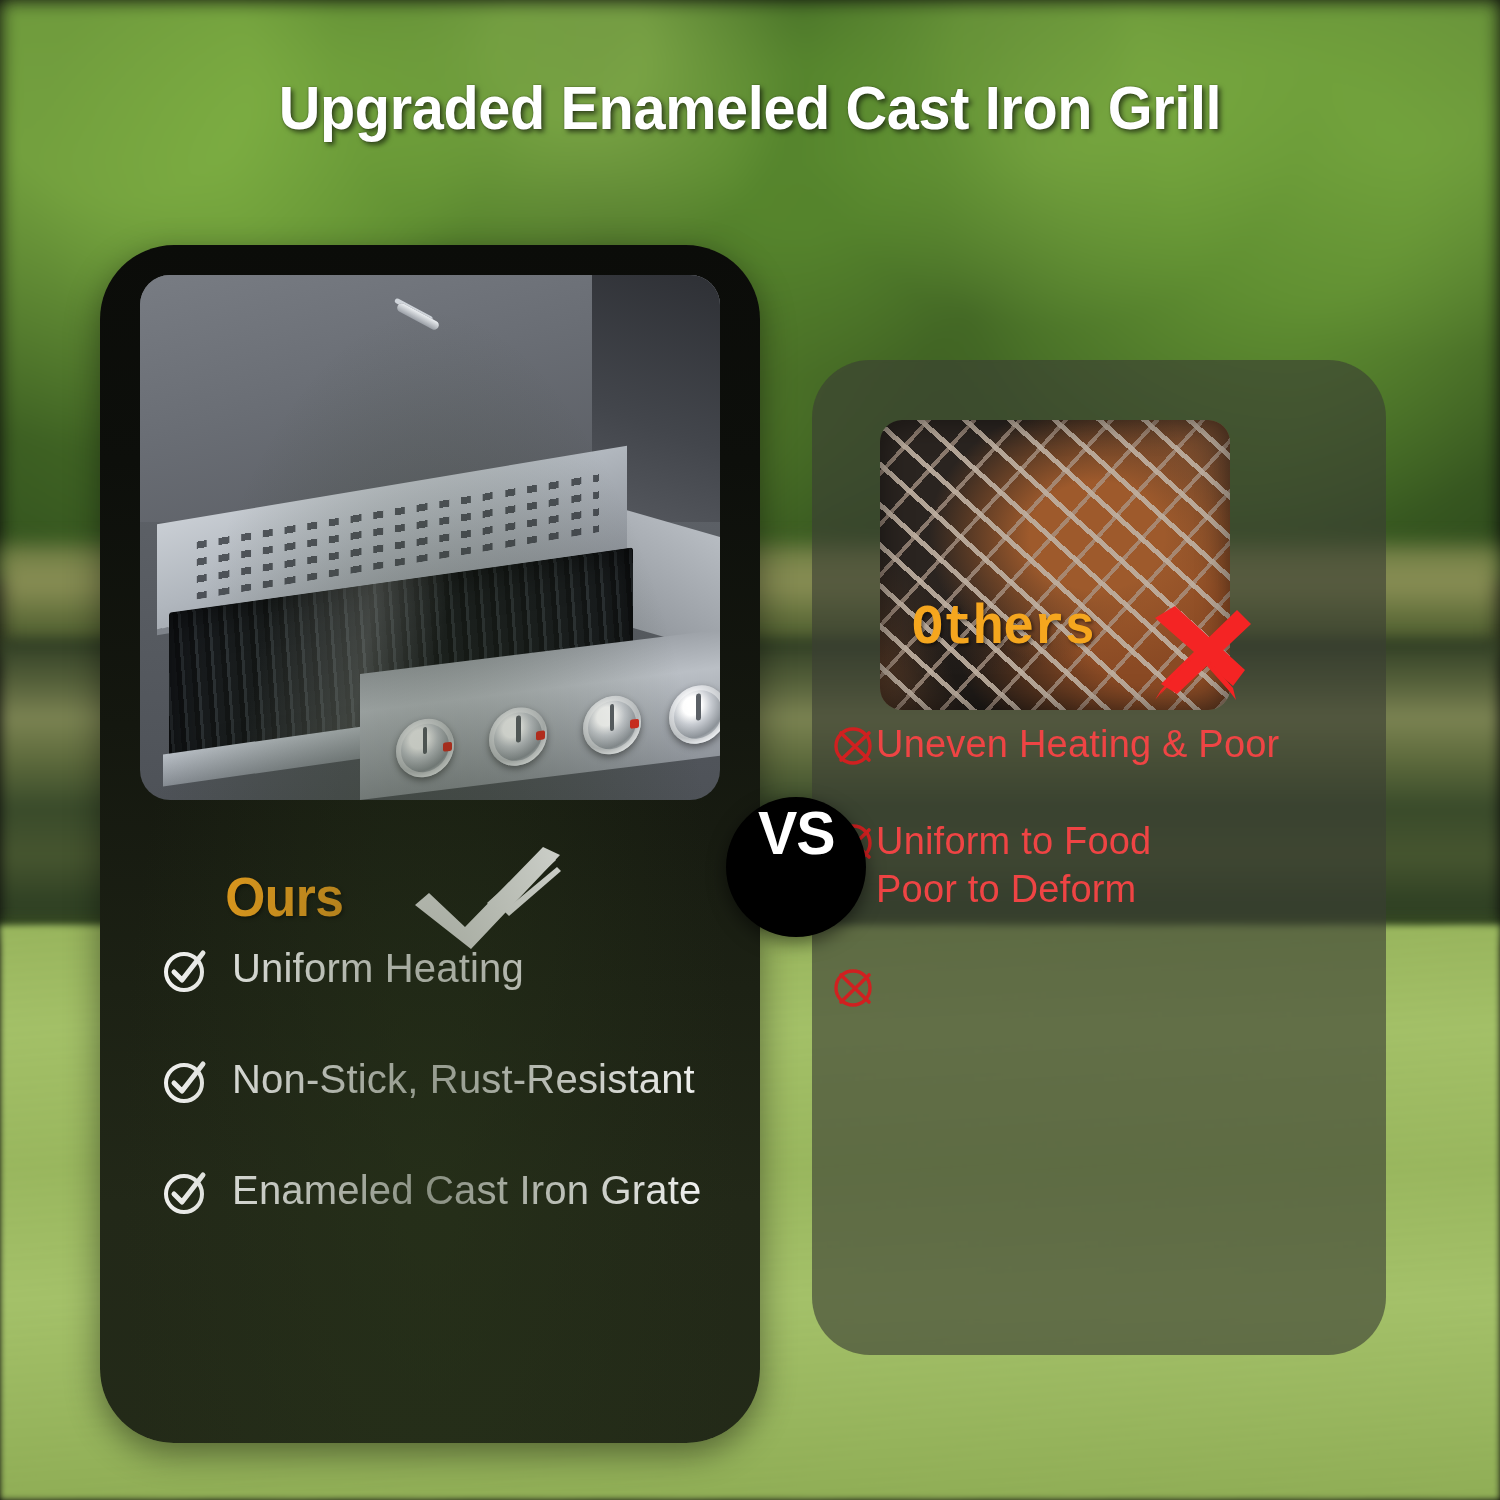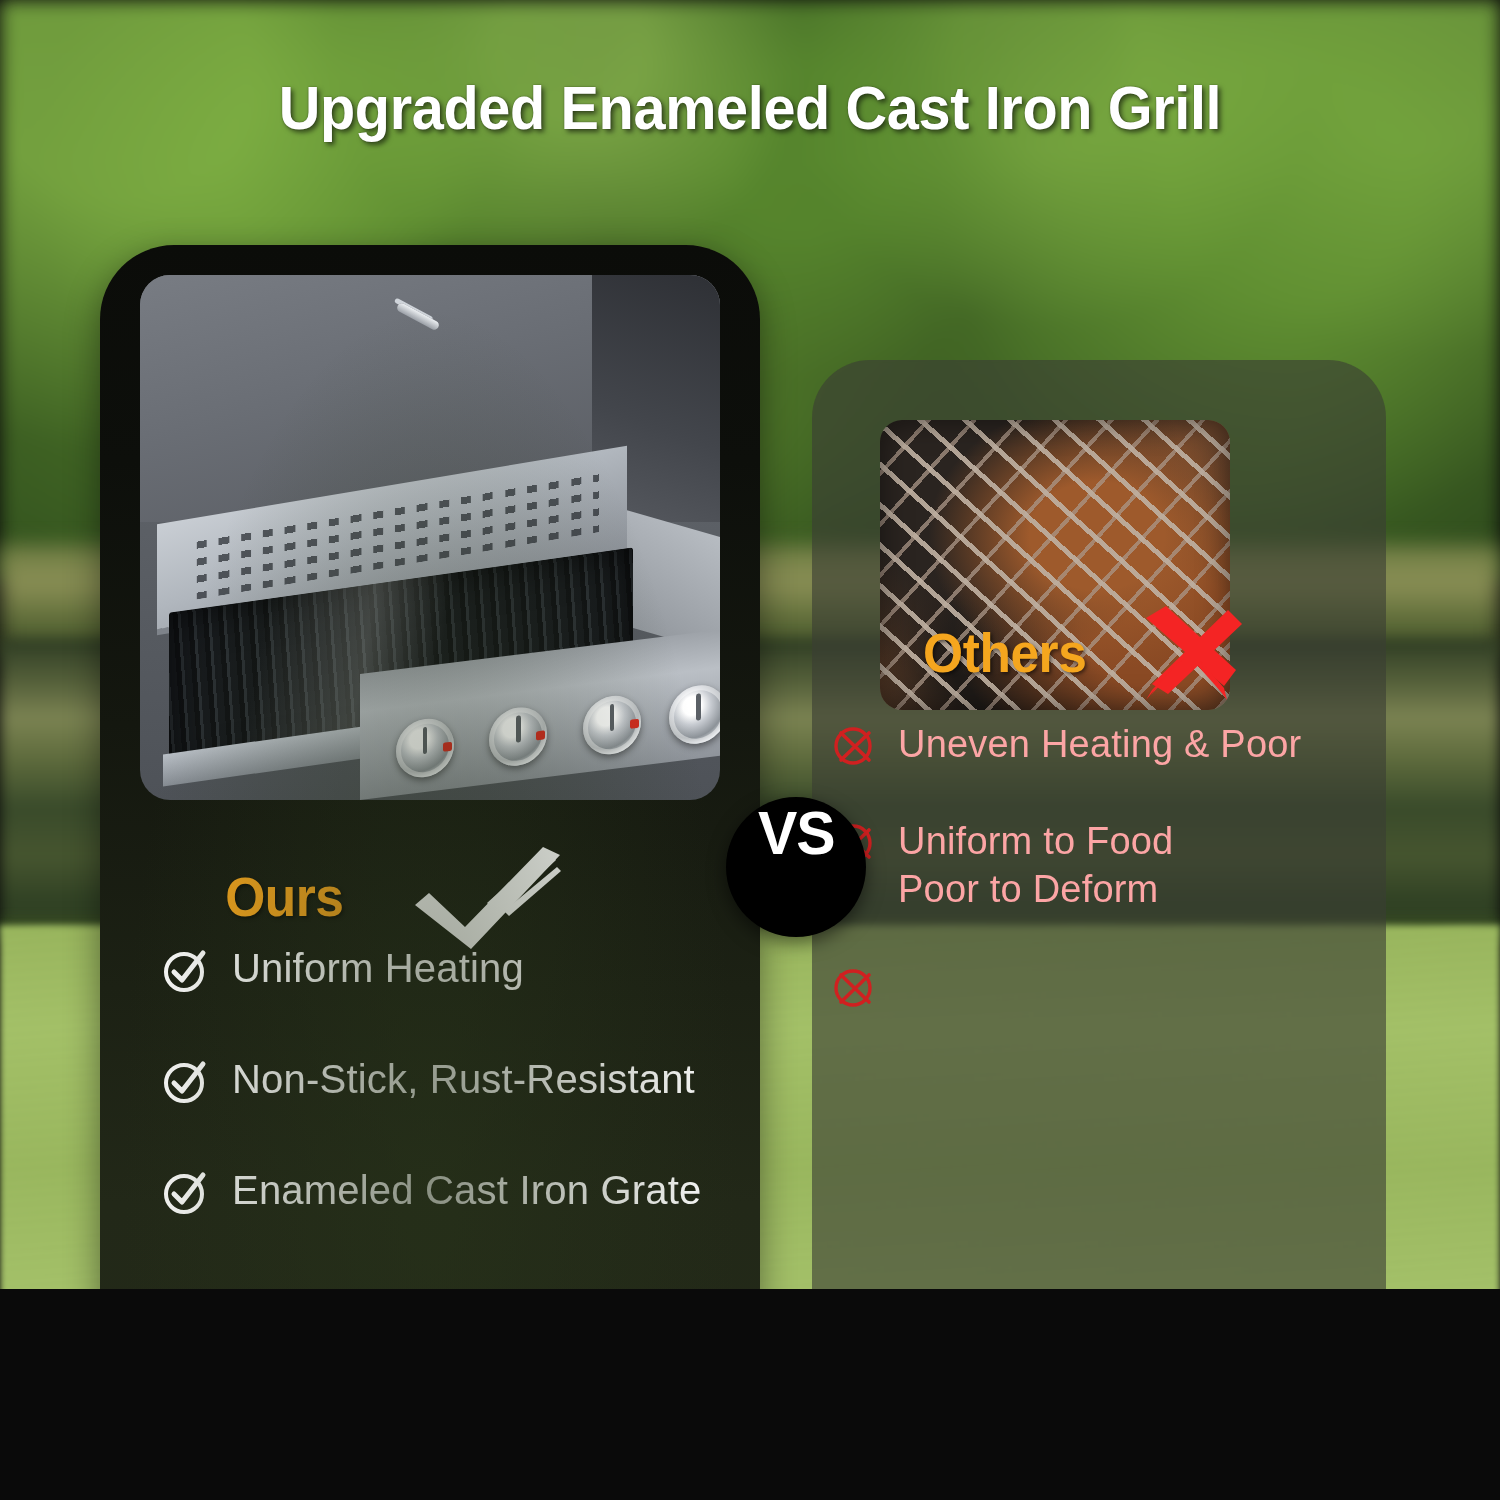--- a/index.html
+++ b/index.html
@@ -3,21 +3,21 @@
 <meta charset="utf-8">
 <style>
   html, body {
     margin: 0;
     padding: 0;
     background: #0a0a0a;
   }
   #stage {
     position: relative;
     width: 1500px;
-    height: 1289px;
+    height: 1500px;
     overflow: hidden;
     font-family: "Liberation Sans", sans-serif;
   }
 
   
   .bg-layer { position: absolute; left: 0; width: 100%; }
 
   .bg-trees {
     top: 0; height: 580px;
     background:
@@ -262,36 +262,35 @@
       repeating-linear-gradient(132deg,
         rgba(170,150,135,.75) 0 4px, rgba(0,0,0,0) 4px 34px),
       radial-gradient(ellipse at 62% 40%, #9e5a2c 0 22%, transparent 55%),
       radial-gradient(ellipse at 25% 25%, #2a2420 0 28%, transparent 60%),
       radial-gradient(ellipse at 80% 72%, #8a4a24 0 20%, transparent 52%),
       radial-gradient(ellipse at 40% 78%, #1e1a17 0 24%, transparent 58%),
       linear-gradient(145deg, #3b332c 0%, #6b452c 45%, #2b2622 100%);
     box-shadow: inset 0 0 30px rgba(0,0,0,.5);
   }
   .head-row-others {
-    position: absolute; left: 104px; top: 236px;
-    display: flex; align-items: center;
+    position: absolute; left: 92px; top: 236px;
+    display: flex; align-items: flex-start; font-family: Liberation Mono, monospace;
   }
   .list-others {
     position: absolute;
     left: 20px; top: 360px; right: 18px;
   }
   .row-others {
     display: flex; align-items: flex-start;
     margin-bottom: 48px;
   }
   .row-others .txt {
-    color: #fca5a5;
+    color: #ef4444;
     font-size: 38px;
     font-weight: 400;
-    margin-left: 22px;
     line-height: 1.28;
     letter-spacing: .2px;
   }
 </style>
 </head>
 <body>
 
 <div id="stage">
 
   <div class="bg-layer bg-trees"></div>

